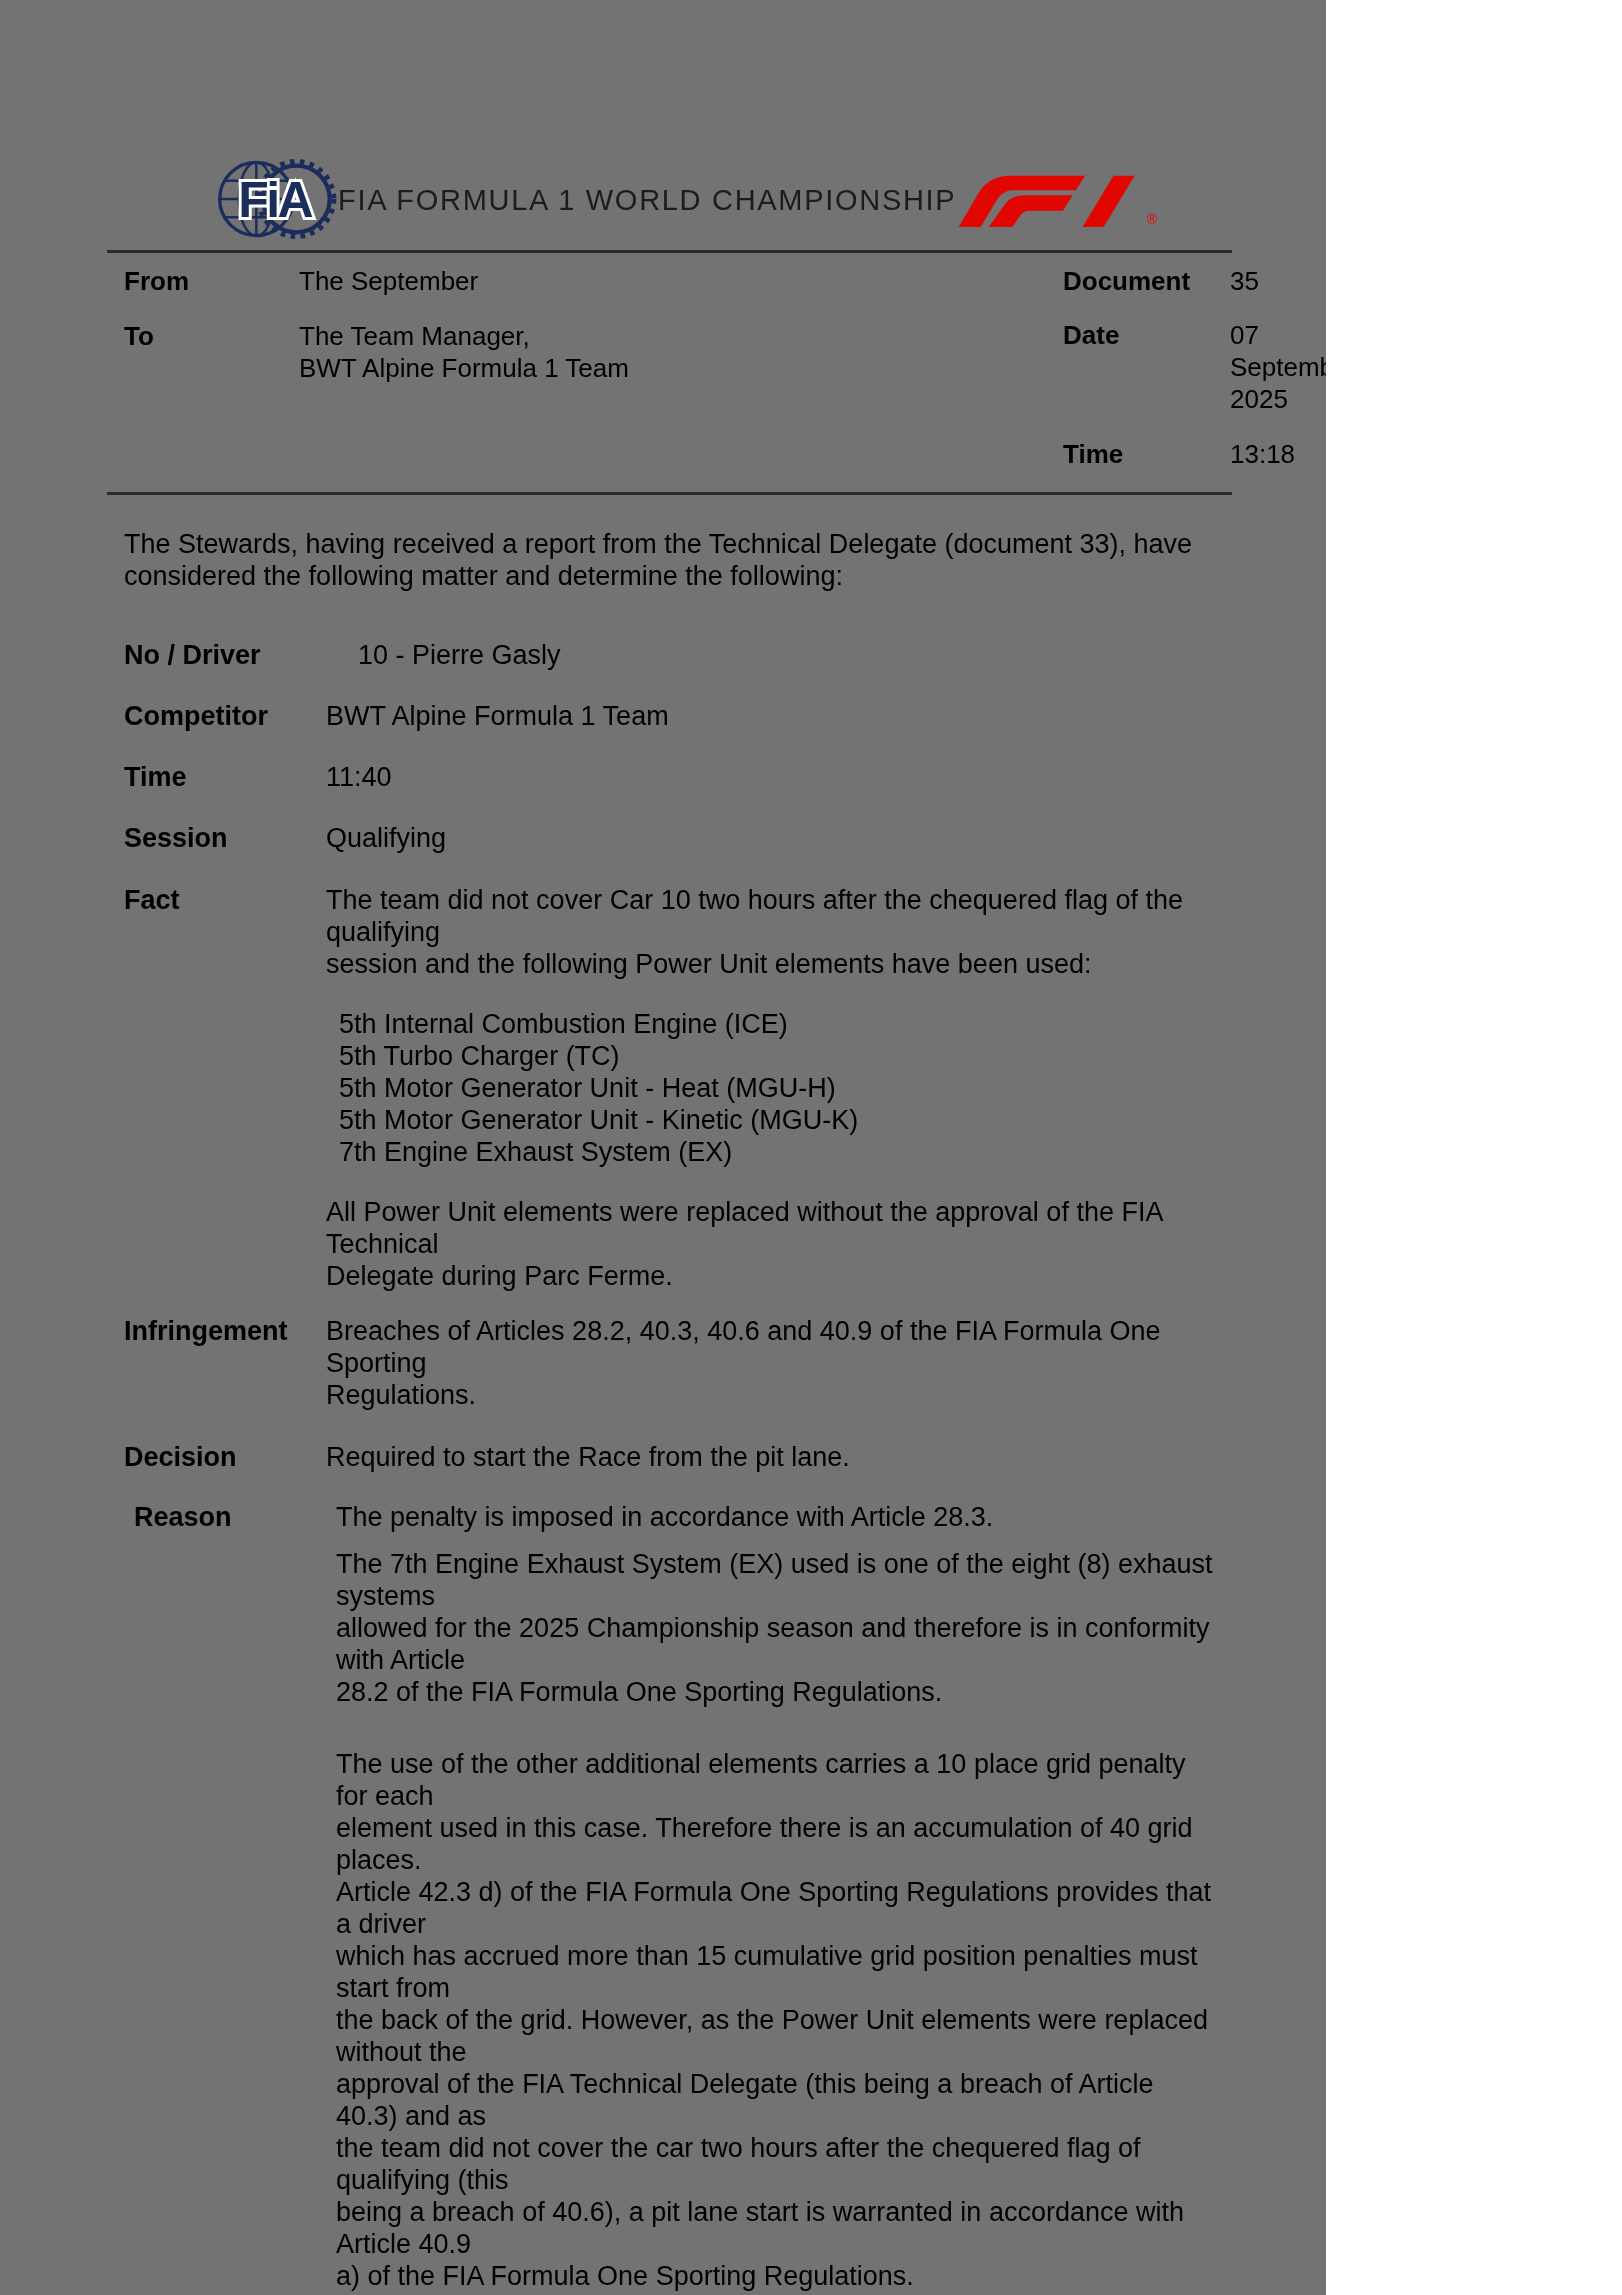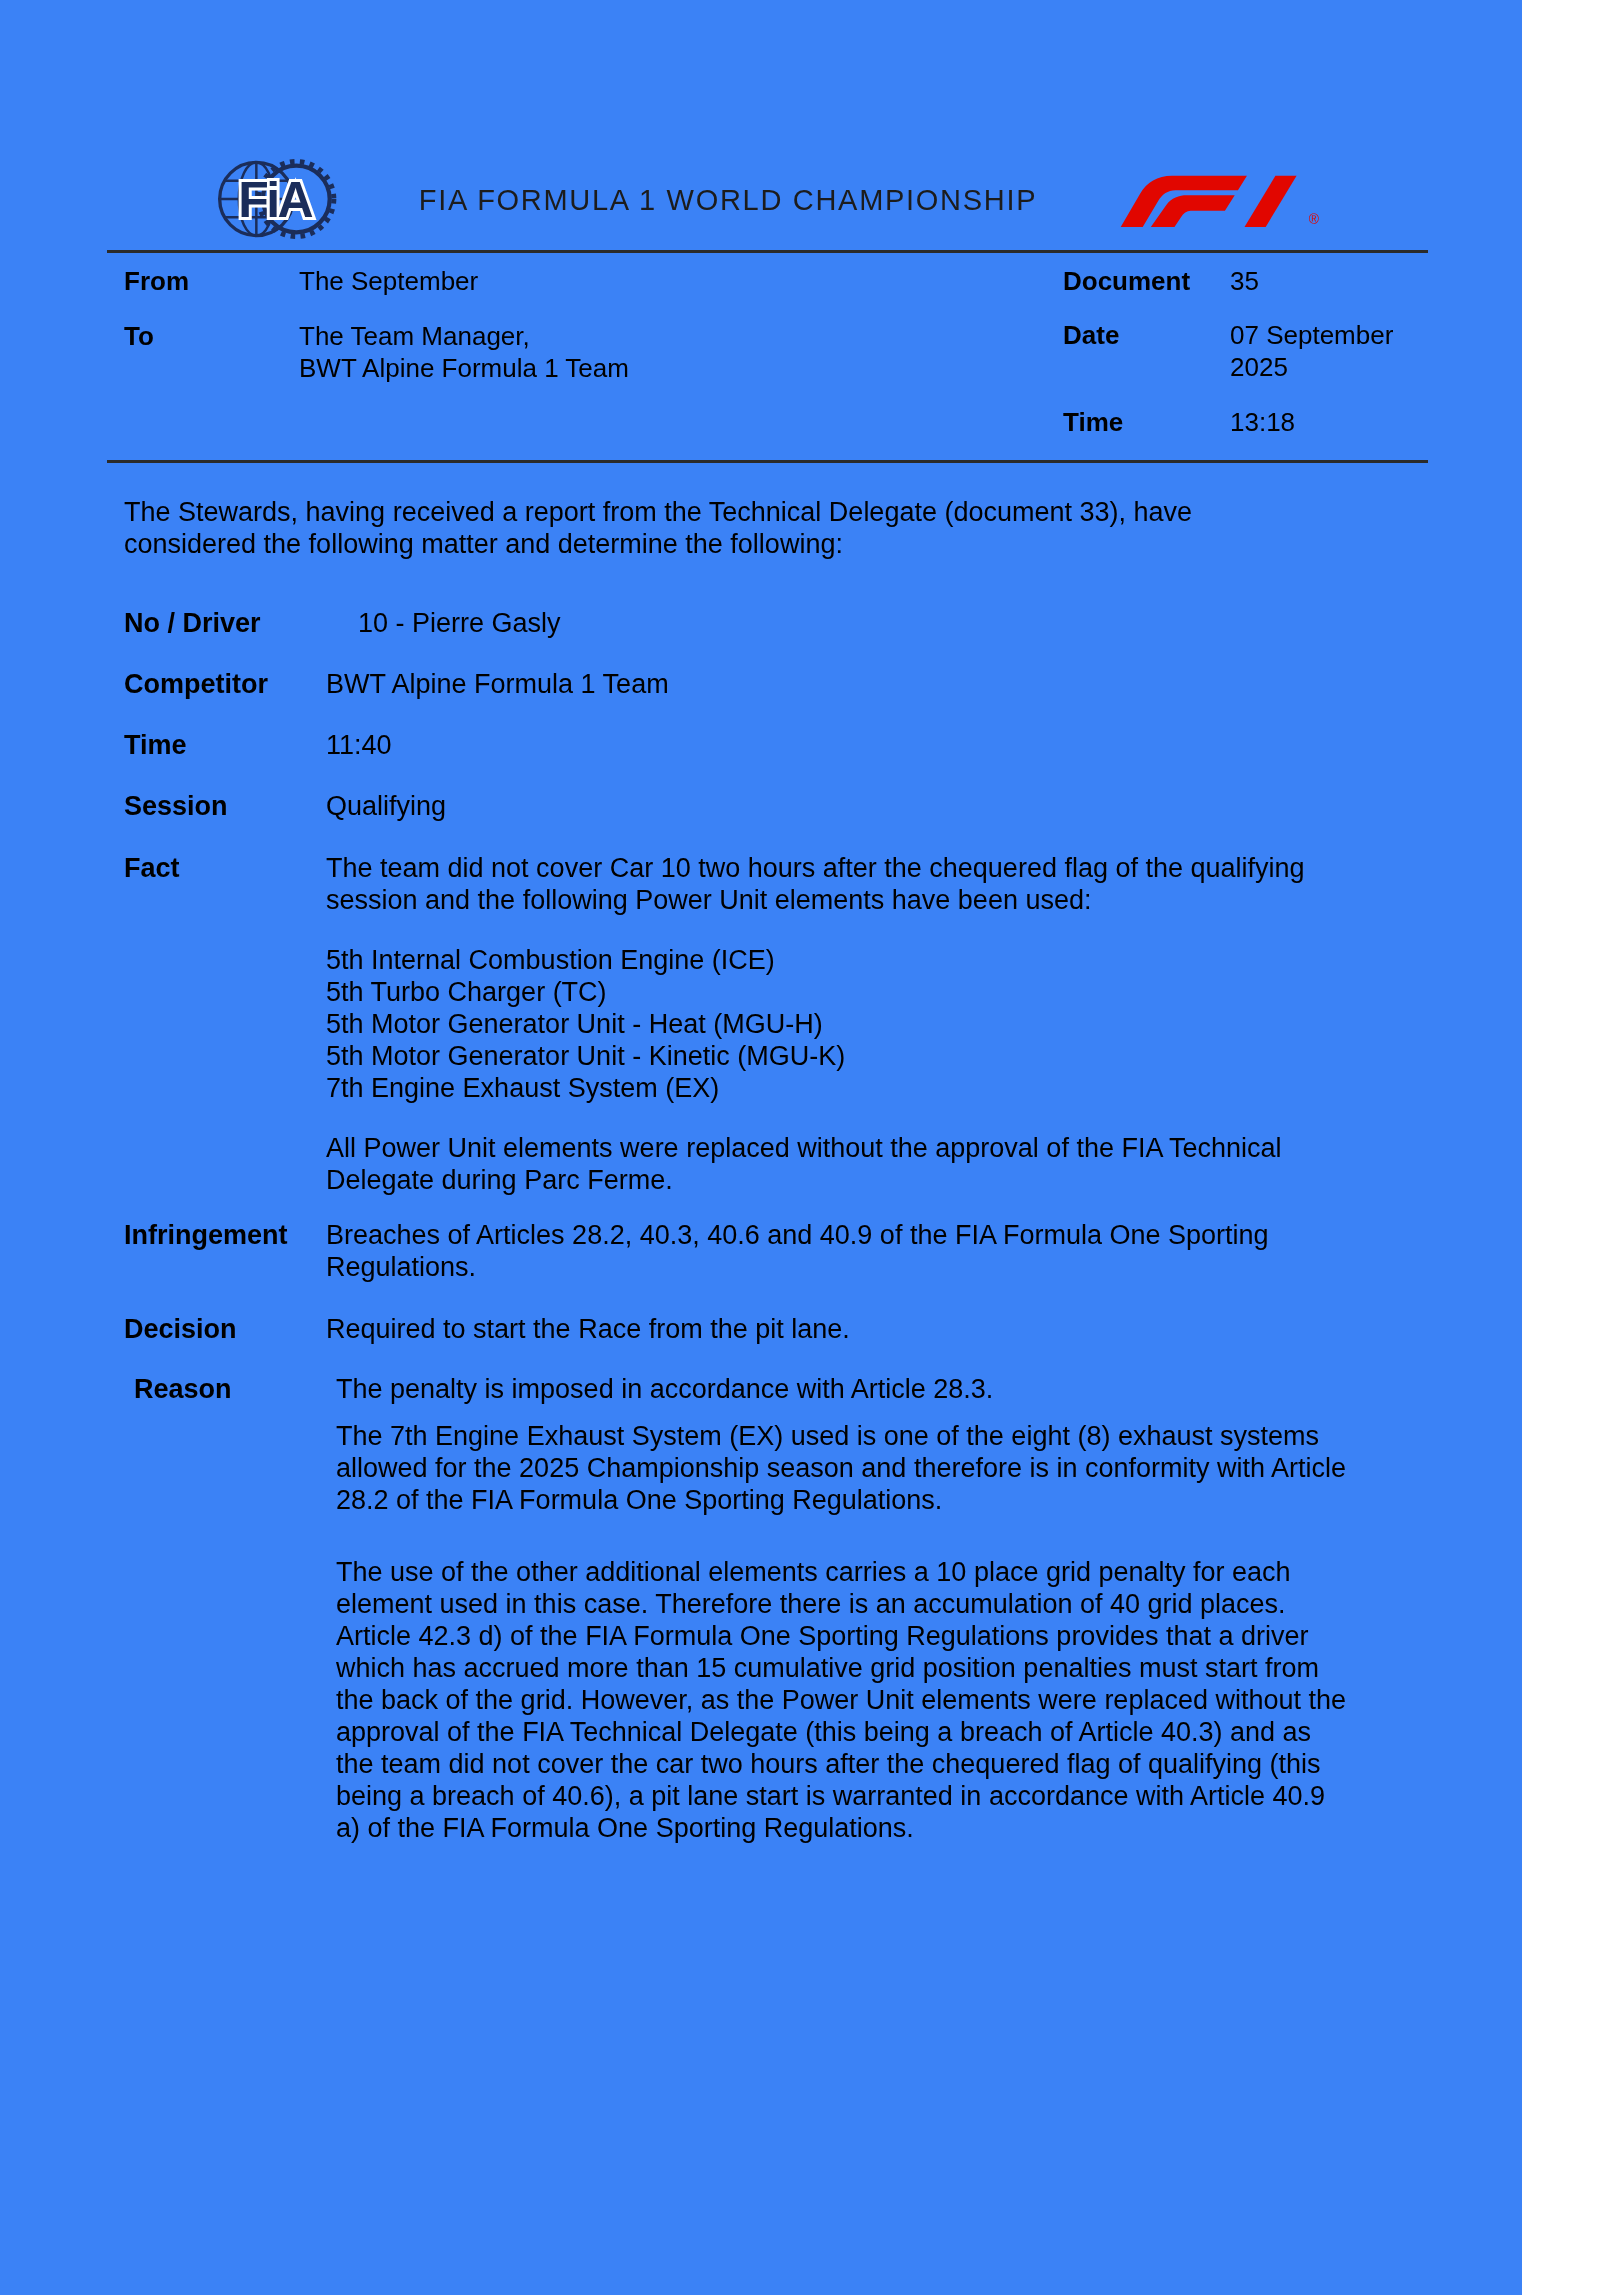--- a/index.html
+++ b/index.html
@@ -1,17 +1,17 @@
 <!DOCTYPE html>
 <html style="font-size:13.4px"><head>
 <meta charset="utf-8">
 <style>
   html,body{margin:0;padding:0;background:#ffffff;}
   .page{
-    width:1522px;height:2295px;box-sizing:border-box;background:#3b82f6;
+    width:1326px;height:2295px;box-sizing:border-box;background:#737373;
     font-family:"Liberation Sans",sans-serif;color:#000;
     padding:150px 111px 0 124px;overflow:hidden;position:relative;
   }
   
   .header-row{display:flex;align-items:center;justify-content:space-between;
     height:100px;padding:0 84px 0 89px;}
   .championship{font-size:29px;font-weight:400;letter-spacing:1.7px;color:#1c1c1c;white-space:nowrap;}
   
   .title-block{text-align:center;margin-top:28px;}
   .doc-title{font-size:53px;font-weight:bold;font-variant:small-caps;line-height:1.1;}
@@ -32,21 +32,21 @@
   
   .body-text{font-size:27px;line-height:32px;}
   .pre{white-space:pre-line;}
   .intro{margin-top:33px;}
   .row{display:flex;}
   .row .label{width:202px;flex:none;font-weight:bold;}
   .row .value{flex:1;}
   .mt-first{margin-top:47px;gap:32px;}
   .mt-row{margin-top:29px;}
   .mt-fact{margin-top:30px;}
-  .fact-items{margin-top:28px;}
+  .fact-items{margin-top:28px;margin-left:13px;}
   .fact-para2{margin-top:27.6px;}
   .mt-infr{margin-top:23.4px;}
   .mt-dec{margin-top:30px;}
   .mt-reason{margin-top:28px;margin-left:10px;}
   .reason-p2{margin-top:15px;}
   .reason-p3{margin-top:40px;}
 </style>
 </head>
 <body>
 

